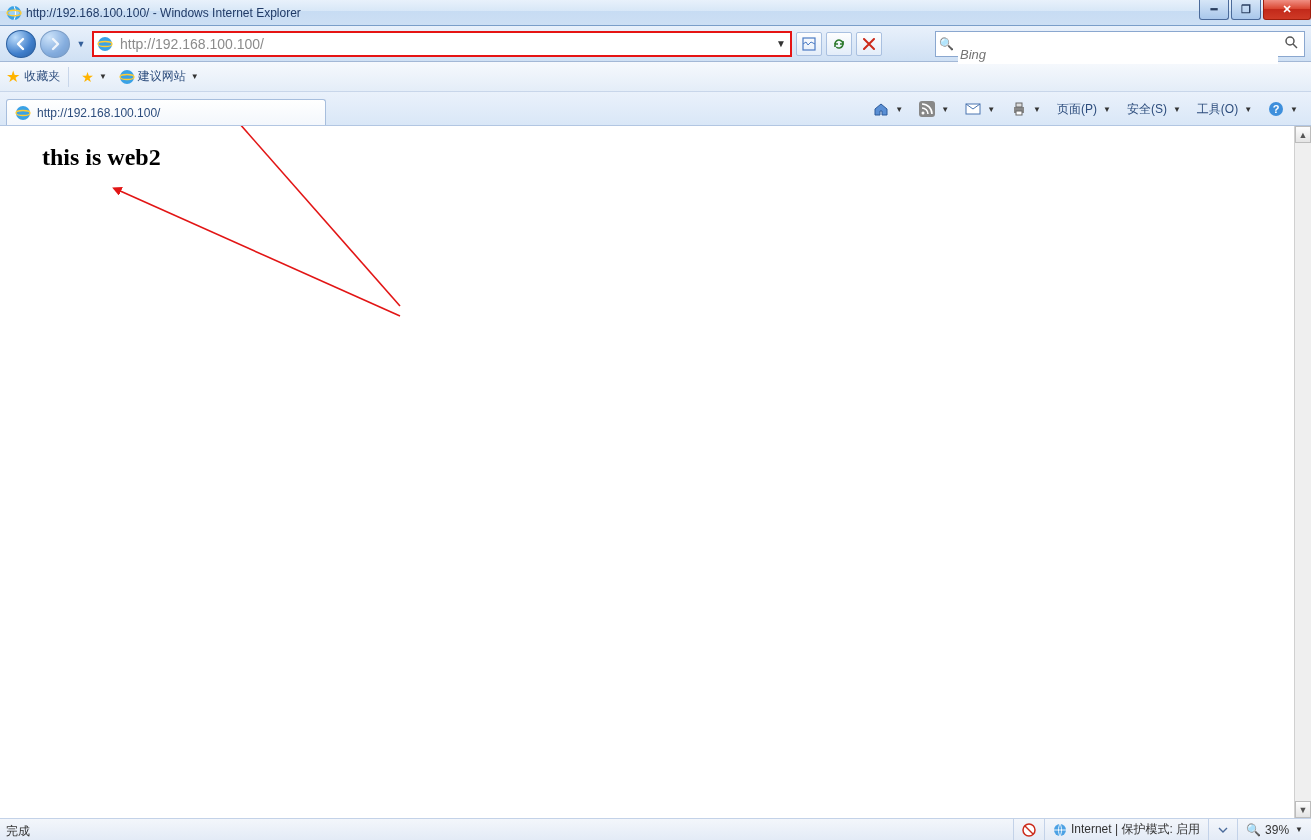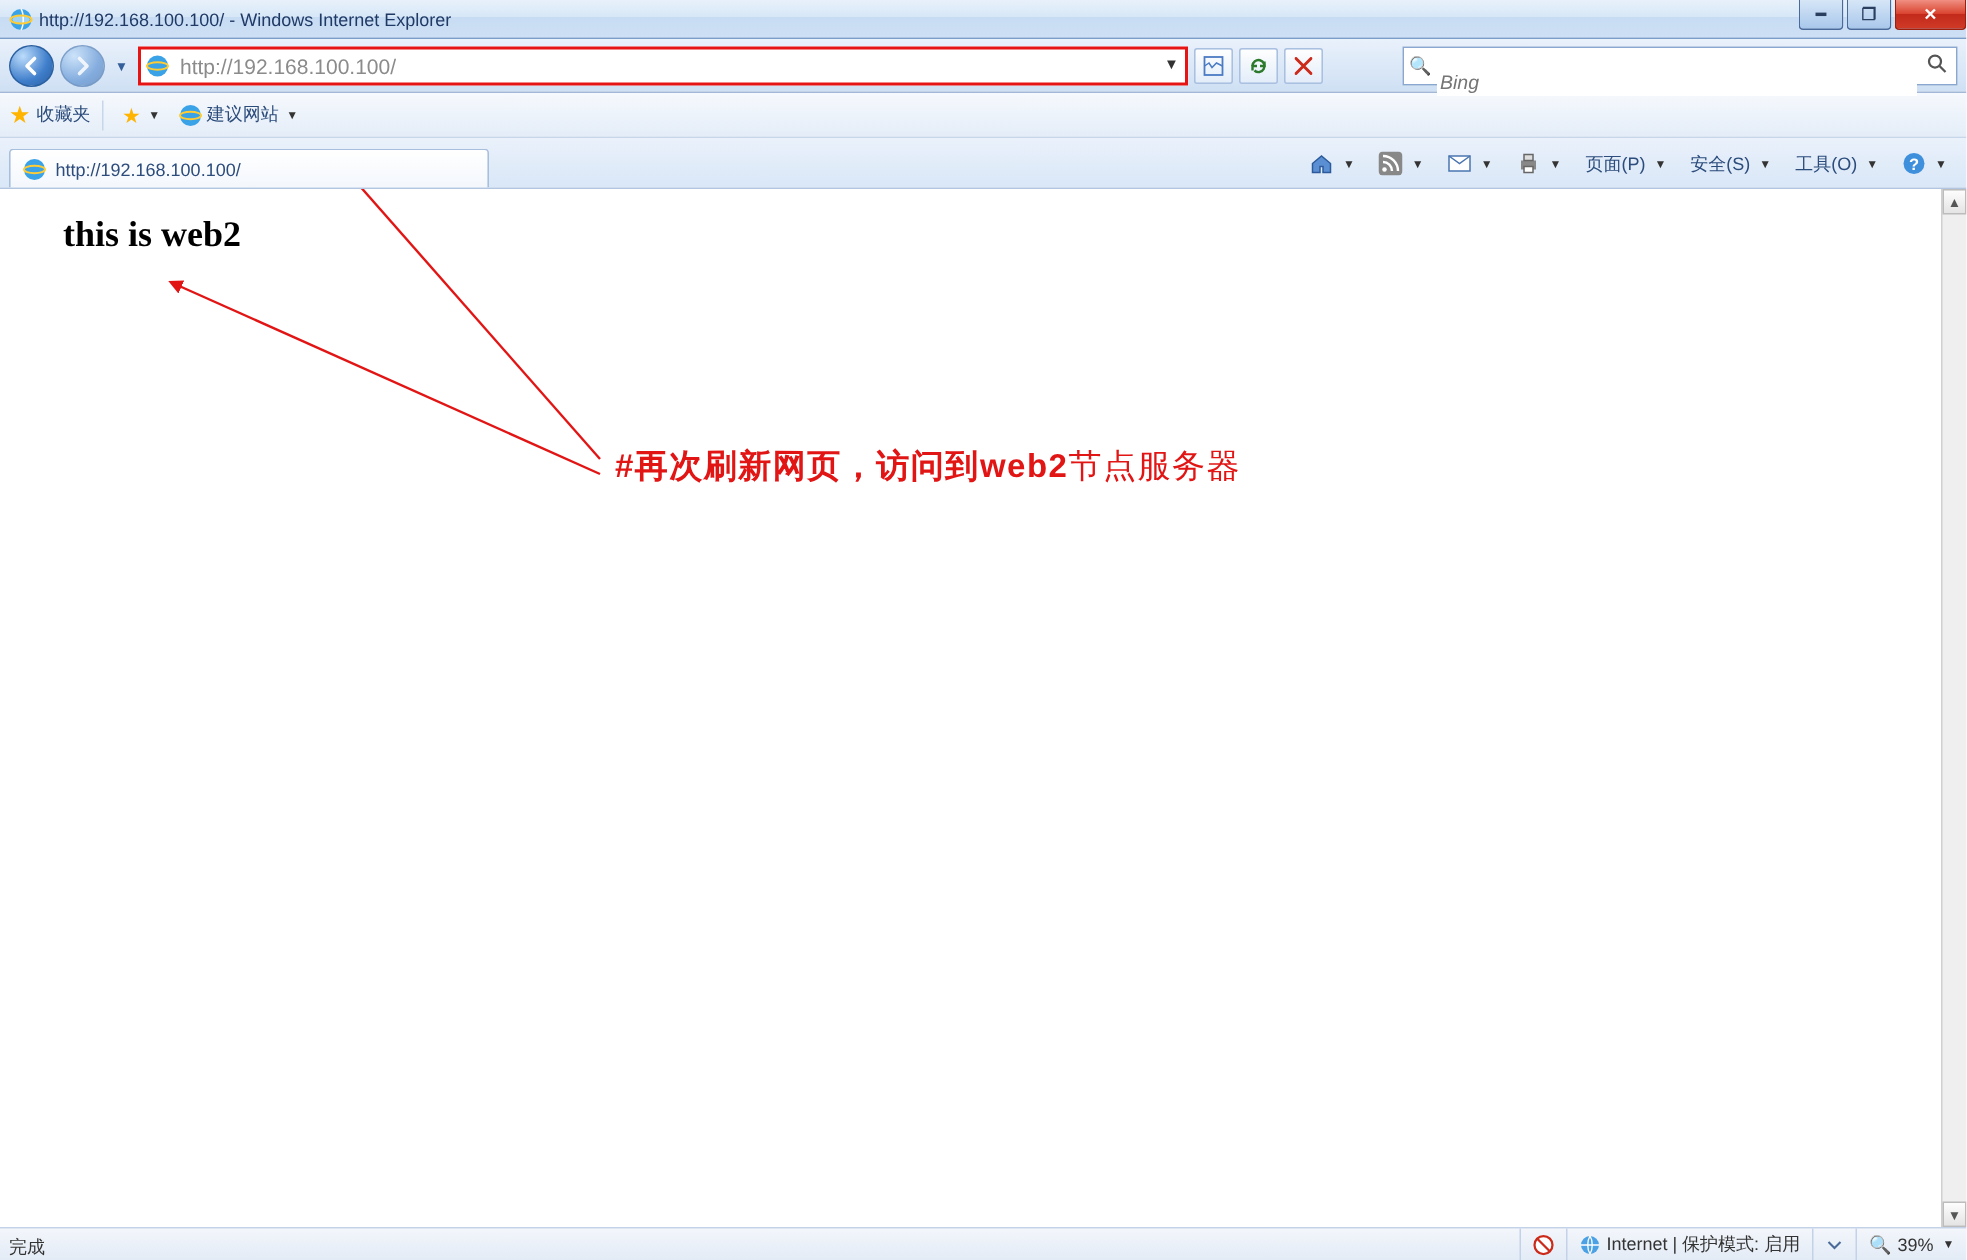--- a/index.html
+++ b/index.html
@@ -210,23 +210,20 @@
         </svg>
         <span class="dd">▼</span>
     </div>
   </div>
 </div>
 
 <div class="content-wrap">
   <div class="content">
     <div class="page-h1">this is web2</div>
 
-    <div class="anno">
-      <span>#再次刷新网页，访问到</span><span>web2</span><span class="norm">节点服务器</span>
-    </div>
 
     <svg class="arrows" width="1294" height="692">
       <defs>
         <marker id="ah" markerWidth="10" markerHeight="10" refX="2" refY="3" orient="auto">
           <path d="M0 0 L6 3 L0 6 z" fill="#e21515"></path>
         </marker>
       </defs>
       <line x1="400" y1="180" x2="180" y2="-70" stroke="#e21515" stroke-width="1.6" marker-end="url(#ah)"></line>
       <line x1="400" y1="190" x2="118" y2="64" stroke="#e21515" stroke-width="1.6" marker-end="url(#ah)"></line>
     </svg>

